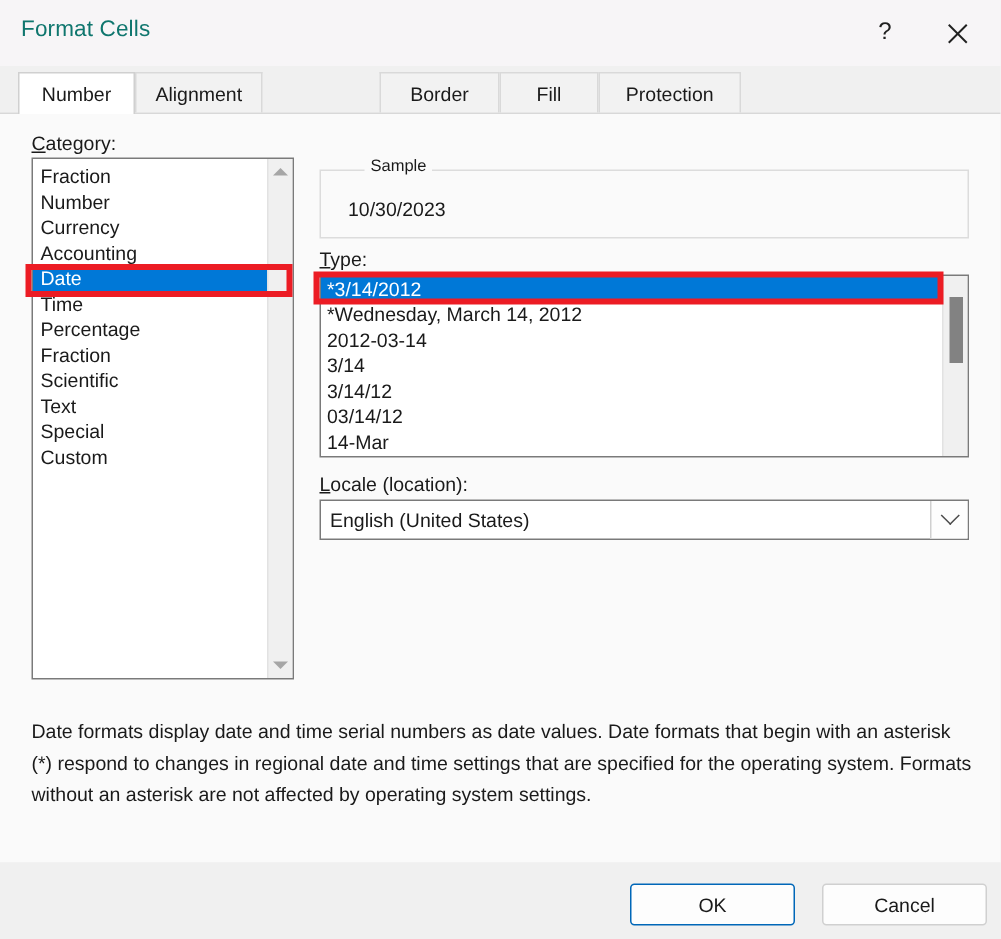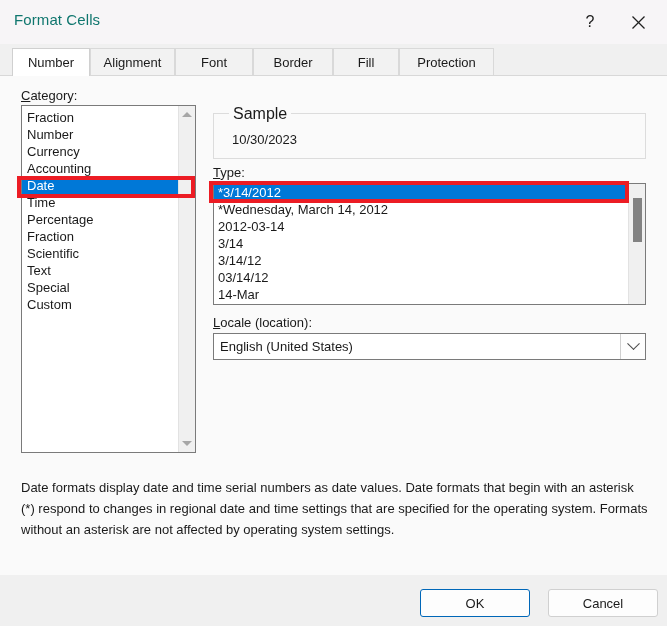--- a/index.html
+++ b/index.html
@@ -187,25 +187,25 @@
     position: absolute;
     left: 213px;
     top: 113px;
     width: 433px;
     height: 46px;
     border: 1px solid #dcdcdc;
     box-sizing: border-box;
   }
   .sample-legend {
     position: absolute;
-    left: 15px;
+    left: 29px;
     top: -9px;
     background: #fafafa;
     padding: 0 4px;
-    font-size: 16px;
+    font-size: 11px;
     color: #1a1a1a;
   }
   .sample-value {
     position: absolute;
     left: 18px;
     top: 18px;
     font-size: 13px;
     color: #1a1a1a;
   }
 
@@ -361,21 +361,20 @@
       <svg width="15" height="15" viewBox="0 0 15 15" aria-hidden="true">
         <line x1="1.5" y1="1.5" x2="13.5" y2="13.5" stroke="#202020" stroke-width="1.3"></line>
         <line x1="13.5" y1="1.5" x2="1.5" y2="13.5" stroke="#202020" stroke-width="1.3"></line>
       </svg>
     </div>
   </div>
 
   <div class="tabstrip">
     <div class="tab active" style="left:0px;width:78px;">Number</div>
     <div class="tab" style="left:78px;width:85px;">Alignment</div>
-    <div class="tab" style="left:163px;width:78px;">Font</div>
     <div class="tab" style="left:241px;width:80px;">Border</div>
     <div class="tab" style="left:321px;width:66px;">Fill</div>
     <div class="tab" style="left:387px;width:95px;">Protection</div>
   </div>
 
   <div class="content-panel"></div>
 
   <div class="field-label" style="left:21px; top:88px;">
     <span class="accel">C</span><span>ategory:</span>
   </div>

